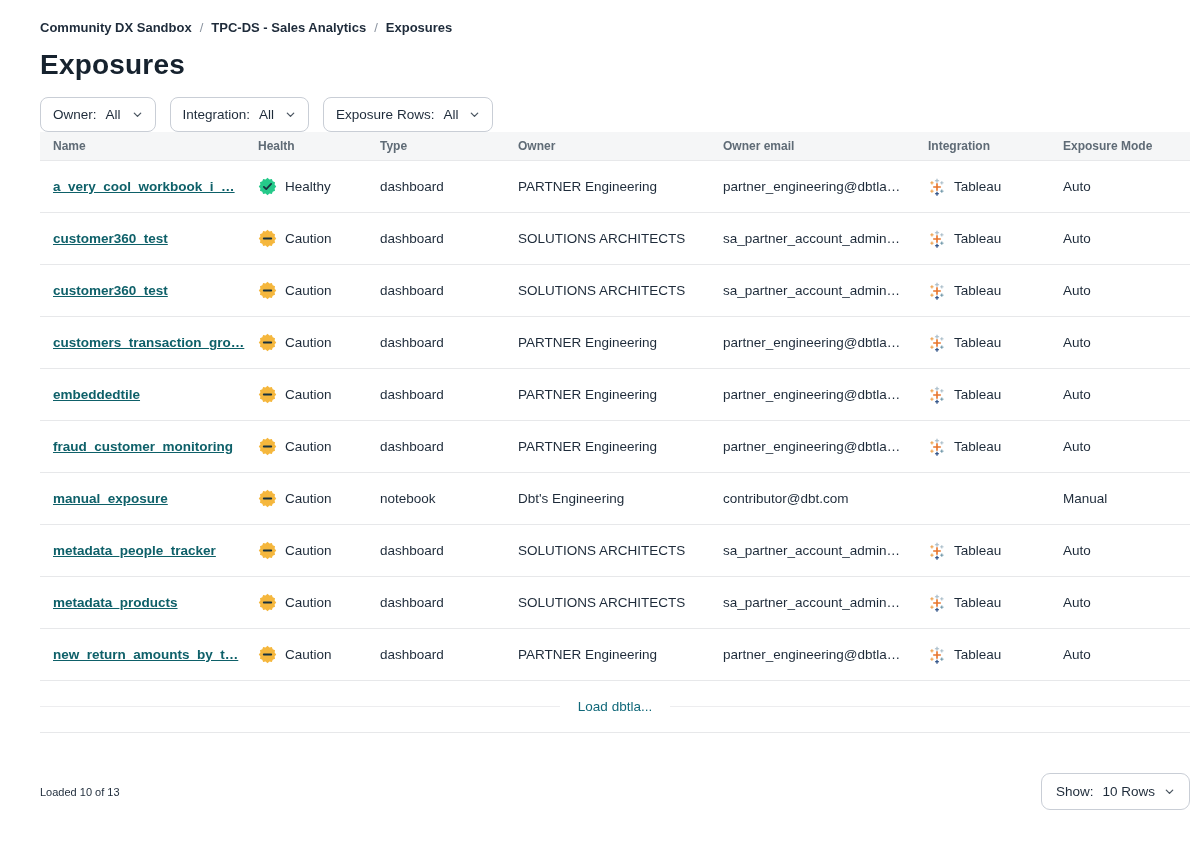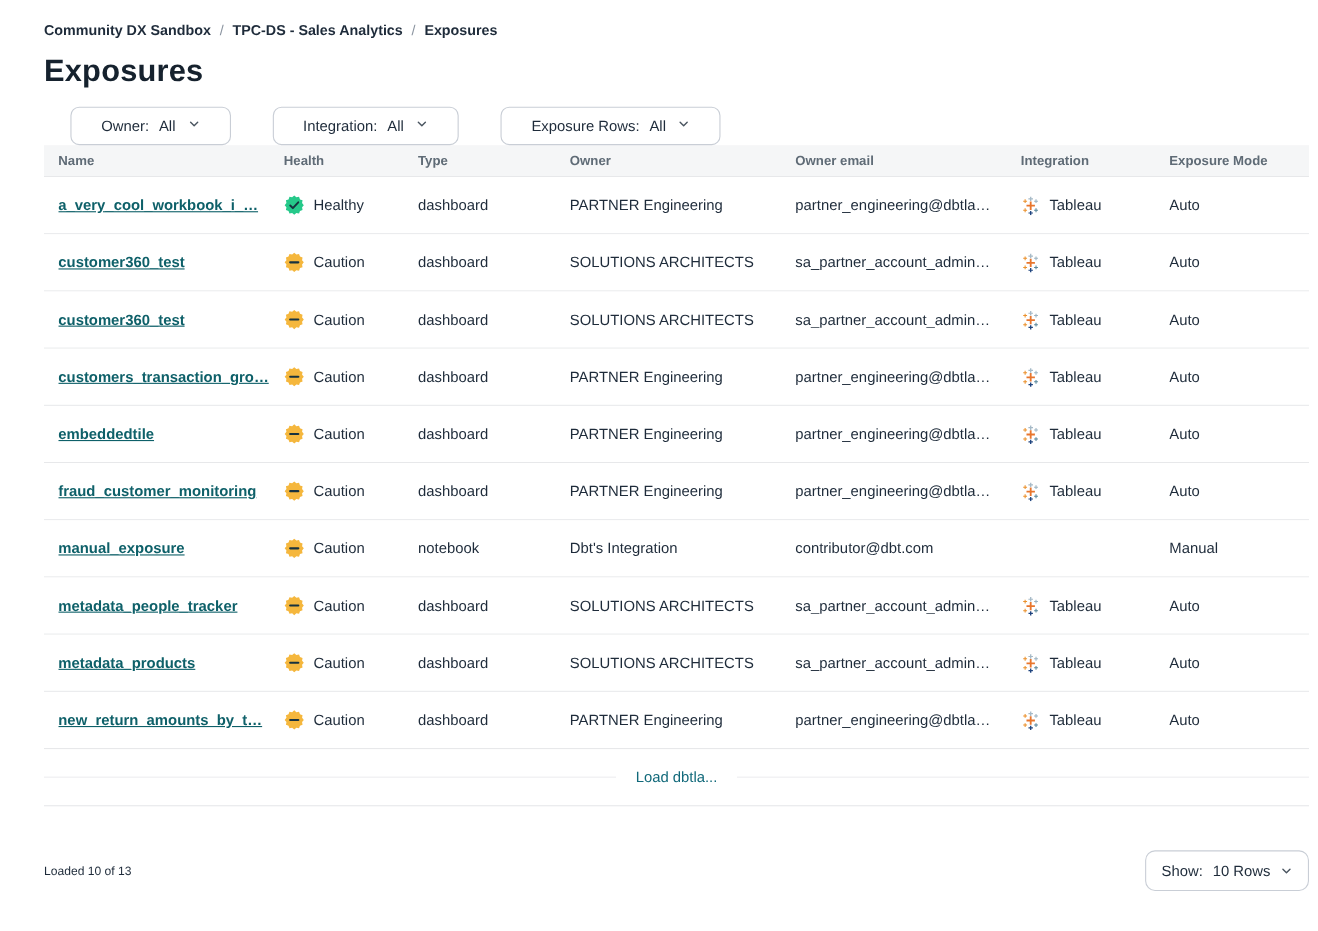--- a/index.html
+++ b/index.html
@@ -16,24 +16,24 @@
   .breadcrumb { display: flex; align-items: center; gap: 8px; font-size: 13px; font-weight: 700; color: #1e2b3a; }
   .breadcrumb .sep { color: #8b94a0; font-weight: 400; }
   .breadcrumb .crumb { cursor: pointer; }
 
   
   .page-title { font-size: 28px; font-weight: 700; margin: 14px 0 0 0; color: #16222e; letter-spacing: 0.2px; }
 
   
   .filters { display: flex; gap: 14px; margin-top: 16px; }
   .filter-btn {
-    display: inline-flex; align-items: flex-start; gap: 9px;
-    padding: 9px 27px; background: #fff;
+    display: inline-flex; align-items: center; gap: 9px;
+    padding: 9px 12px; background: #fff;
     border: 1px solid #c9ced6; border-radius: 8px;
-    font-size: 13.5px; color: #1e2b3a; cursor: pointer; margin-left: 24px;
+    font-size: 13.5px; color: #1e2b3a; cursor: pointer;
   }
   .filter-btn .chev { margin-left: 2px; }
 
   
   .table { width: 1150px; }
   .grid-row {
     display: grid;
     grid-template-columns: 205px 122px 138px 205px 205px 135px 1fr;
     align-items: center;
     padding-left: 13px;
@@ -345,21 +345,21 @@
       </div>
       <div class="cell health-cell">
         <svg class="badge caution" viewBox="0 0 24 24">
           <polygon class="seal" points="23,12 20.98,14.41 21.53,17.5 18.58,18.58 17.5,21.53 14.41,20.98 12,23 9.59,20.98 6.5,21.53 5.42,18.58 2.47,17.5 3.02,14.41 1,12 3.02,9.59 2.47,6.5 5.42,5.42 6.5,2.47 9.59,3.02 12,1 14.41,3.02 17.5,2.47 18.58,5.42 21.53,6.5 20.98,9.59"></polygon>
           <path class="glyph-check" d="M7.4 12.4 L10.4 15.4 L16.6 8.7" fill="none" stroke="#17323f" stroke-width="2.2" stroke-linecap="round" stroke-linejoin="round"></path>
           <path class="glyph-minus" d="M7.3 12 L16.7 12" fill="none" stroke="#17323f" stroke-width="2.4" stroke-linecap="round"></path>
         </svg>
         <span>Caution</span>
       </div>
       <div class="cell">notebook</div>
-      <div class="cell">Dbt's Integration</div>
+      <div class="cell">Dbt's Engineering</div>
       <div class="cell">contributor@dbt.com</div>
       <div class="cell integration-cell">
         
       </div>
       <div class="cell">Manual</div>
     </div>
 
     <div class="grid-row trow">
       <div class="cell">
         <a class="name-link">metadata_people_tracker</a>

